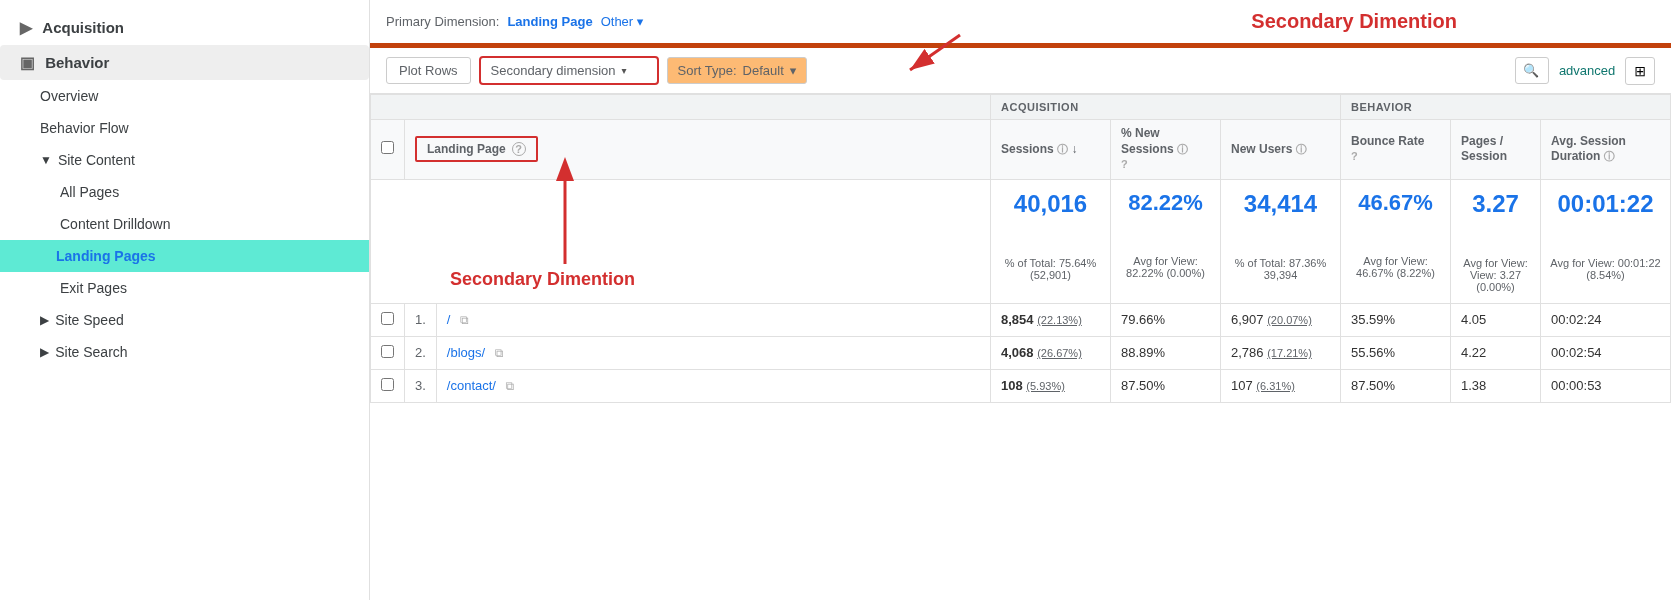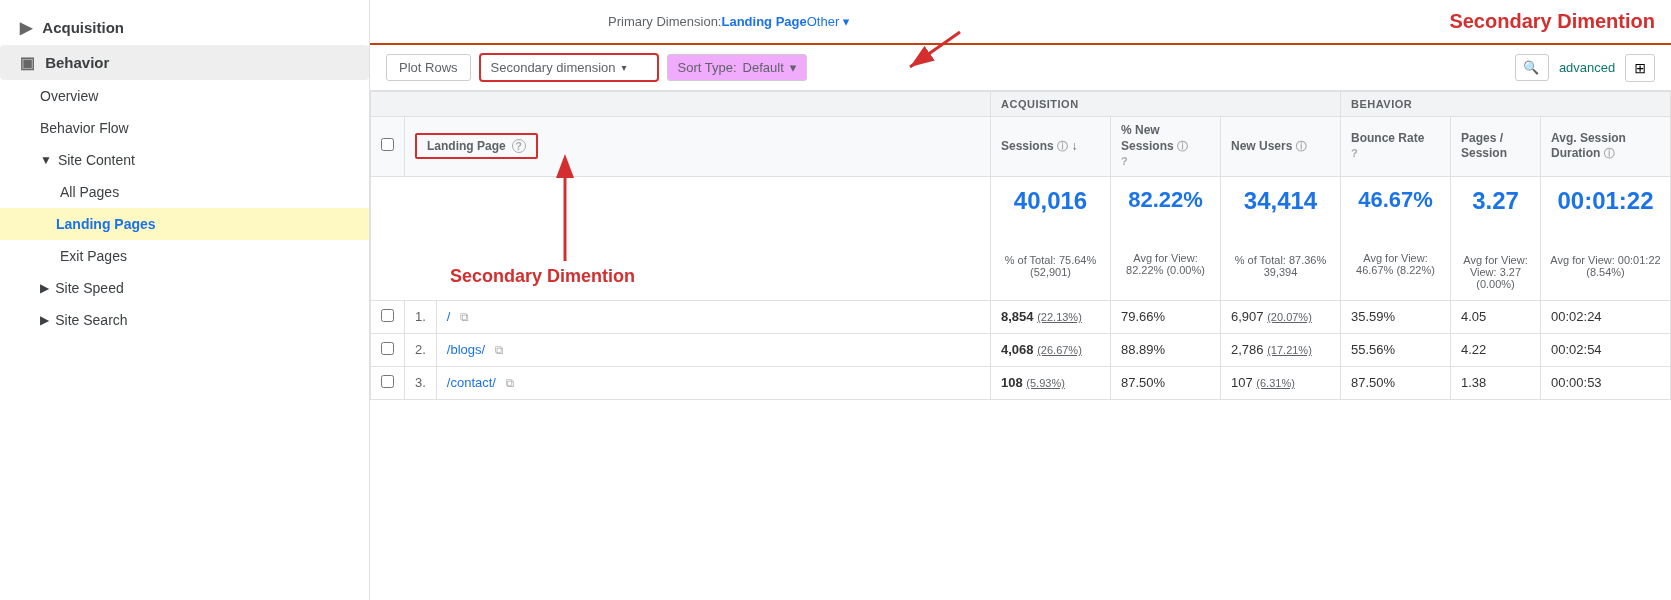--- a/index.html
+++ b/index.html
@@ -21,40 +21,39 @@
       align-items: center;
       padding: 8px 16px 8px 20px;
       cursor: pointer;
       color: #3c4043;
       font-size: 14px;
     }
     .sidebar-item .icon { margin-right: 10px; font-size: 16px; color: #666; }
     .sidebar-item.parent { font-weight: bold; font-size: 15px; }
     .sidebar-item.sub { padding-left: 40px; }
     .sidebar-item.subsub { padding-left: 60px; }
-    .sidebar-item.active-sub { background: #fef9c3; color: #1a73e8; font-weight: bold; padding-left: 56px; }
+    .sidebar-item.active-sub { background: #5eead4; color: #1a73e8; font-weight: bold; padding-left: 56px; }
 
     
     .main {
       flex: 1;
       overflow-y: auto;
       overflow-x: auto;
       padding: 0;
       background: #fff;
     }
 
     
     .primary-dim-bar {
       display: flex;
       align-items: center;
       padding: 10px 16px;
-      border-bottom: 2px solid #c2410c;
-      font-size: 13px;
-      gap: 0;
-      justify-content: flex-end;
+      border-bottom: 5px solid #c2410c;
+      font-size: 13px;
+      gap: 8px;
     }
     .primary-dim-bar .label { color: #5f6368; }
     .primary-dim-bar .active-link { color: #1a73e8; font-weight: bold; text-decoration: none; }
     .primary-dim-bar .other-link { color: #1a73e8; text-decoration: none; }
     .secondary-dim-label {
       margin-left: 20px;
       font-size: 22px;
       font-weight: bold;
       color: #d32f2f;
     }
@@ -93,21 +92,21 @@
     .sort-box {
       border: 1px solid #ccc;
       border-radius: 3px;
       padding: 5px 10px;
       display: flex;
       align-items: center;
       gap: 6px;
       cursor: pointer;
       font-size: 13px;
       color: #5f6368;
-      background: #f0abfc;
+      background: #fdba74;
     }
     .search-box {
       margin-left: auto;
       border: 1px solid #ccc;
       border-radius: 3px;
       padding: 5px 8px;
       display: flex;
       align-items: center;
       cursor: pointer;
       background: #fff;
@@ -229,20 +228,23 @@
 
     <div class="sidebar-item sub">
       <span style="margin-right:6px; font-size:12px;">▼</span>
       <span>Site Content</span>
     </div>
 
     <div class="sidebar-item subsub">
       <span>All Pages</span>
     </div>
 
+    <div class="sidebar-item subsub">
+      <span>Content Drilldown</span>
+    </div>
 
     <div class="sidebar-item active-sub">
       <span>Landing Pages</span>
     </div>
 
     <div class="sidebar-item subsub">
       <span>Exit Pages</span>
     </div>
 
     <div class="sidebar-item sub">

